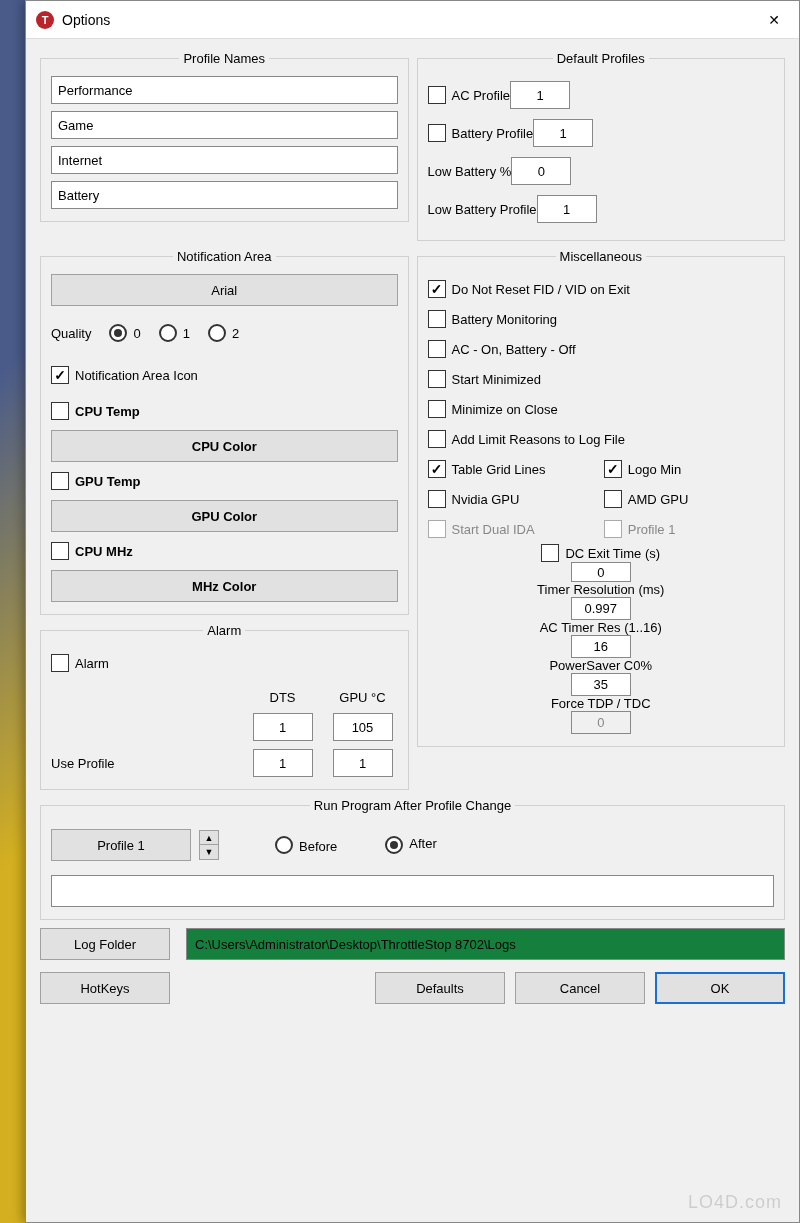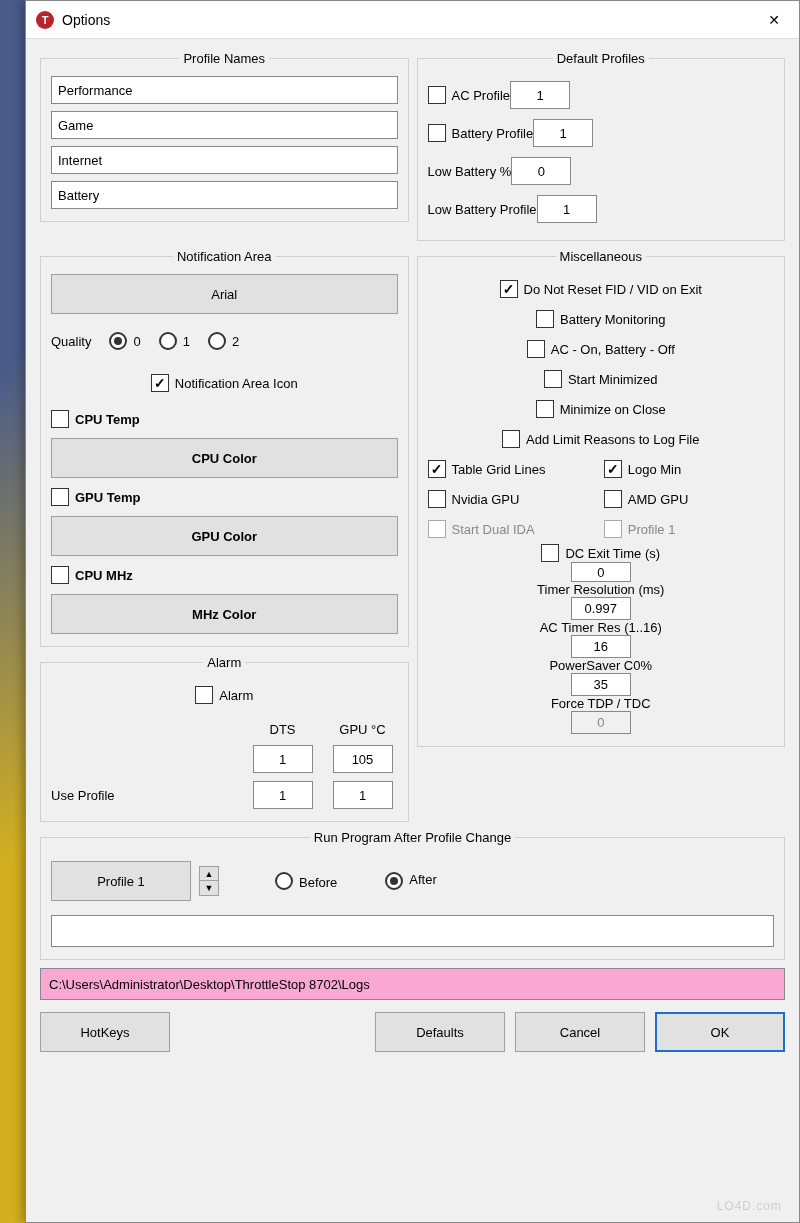--- a/index.html
+++ b/index.html
@@ -10,24 +10,24 @@
 .t-icon { width: 18px; height: 18px; background: #b8242a; border-radius: 50%; color: #fff; font-weight: bold; font-size: 11px; display: flex; align-items: center; justify-content: center; margin-right: 8px; }
 .title { font-size: 14px; color: #000; flex: 1; }
 .close-btn { width: 46px; height: 32px; display: flex; align-items: center; justify-content: center; font-size: 14px; cursor: default; }
 .content { padding: 12px 14px; }
 .row { display: flex; gap: 8px; }
 .col { flex: 1; }
 fieldset { border: 1px solid #d0d0d0; padding: 10px 10px 12px 10px; margin-bottom: 8px; }
 legend { padding: 0 4px; font-size: 13px; text-align: center; }
 fieldset.legend-center > legend { margin: 0 auto; }
 .field { border: 1px solid #888; background: #fff; height: 28px; width: 100%; padding: 2px 6px; margin-bottom: 7px; }
-.btn { border: 1px solid #a0a0a0; background: #e1e1e1; height: 40px; display: flex; align-items: center; justify-content: center; cursor: default; padding: 0 10px; }
+.btn { border: 1px solid #a0a0a0; background: #e1e1e1; height: 32px; display: flex; align-items: center; justify-content: center; cursor: default; padding: 0 10px; }
 .btn.wide { width: 100%; }
 .btn-primary { border: 2px solid #1a6fd4; background: #e1e1e1; }
-.cb-row { display: flex; align-items: center; height: 30px; gap: 6px; justify-content: center; }
+.cb-row { display: flex; align-items: center; height: 30px; gap: 6px; }
 .cb { width: 18px; height: 18px; border: 1px solid #333; background: #fff; display: inline-flex; align-items: center; justify-content: center; font-size: 14px; flex-shrink: 0; }
 .cb.checked::after { content: "✓"; color: #000; font-weight: bold; }
 .cb.disabled { border-color: #aaa; }
 .radio { width: 18px; height: 18px; border: 2px solid #333; border-radius: 50%; background: #fff; display: inline-flex; align-items: center; justify-content: center; flex-shrink: 0; }
 .radio.selected::after { content: ""; width: 8px; height: 8px; background: #333; border-radius: 50%; }
 .label { white-space: nowrap; }
 .label.disabled { color: #888; }
 .numbox { border: 1px solid #888; background: #fff; width: 60px; height: 28px; display: flex; align-items: center; justify-content: center; }
 .numbox.disabled { background: #f0f0f0; color: #888; }
 .dp-row { display: flex; align-items: center; height: 38px; }
@@ -42,25 +42,25 @@
 .misc-two { display: flex; gap: 6px; height: 30px; }
 .misc-two > .half { display: flex; align-items: center; gap: 6px; flex: 1; }
 .misc-num { display: flex; align-items: center; justify-content: space-between; height: 38px; flex-direction: column; }
 .misc-num .left { display: flex; align-items: center; gap: 6px; }
 .run-row { display: flex; align-items: center; gap: 8px; margin: 6px 0 14px 0; }
 .spinner { display: flex; flex-direction: column; border: 1px solid #a0a0a0; }
 .spinner .sp { width: 18px; height: 14px; display: flex; align-items: center; justify-content: center; font-size: 9px; background: #e1e1e1; border-bottom: 1px solid #a0a0a0; }
 .spinner .sp:last-child { border-bottom: none; }
 .logrow { display: flex; align-items: center; gap: 16px; margin: 8px 0 12px 0; }
 .logrow .btn { flex-shrink: 0; width: 130px; }
-.logrow .path { flex: 1; border: 1px solid #888; background: #f9a8d4; height: 32px; display: flex; align-items: center; padding: 8px 8px; }
+.logrow .path { flex: 1; border: 1px solid #888; background: #15803d; height: 32px; display: flex; align-items: center; padding: 8px 8px; }
 .btn-row { display: flex; align-items: center; gap: 10px; }
 .btn-row .btn { width: 130px; }
 .btn-row .spacer { flex: 1; }
-.watermark { position: absolute; right: 18px; bottom: 10px; color: rgba(0,0,0,0.15); font-size: 12px; letter-spacing: 1px; }
+.watermark { position: absolute; right: 18px; bottom: 10px; color: rgba(0,0,0,0.15); font-size: 18px; letter-spacing: 1px; }
 </style>
 </head>
 <body>
 <div class="bg-sliver"></div>
 <div class="window">
 
   <div class="titlebar">
     <div class="t-icon">T</div>
     <div class="title">Options</div>
     <div class="close-btn">✕</div>
@@ -287,20 +287,21 @@
           </div>
         <div class="rgrp" style="display:flex;align-items:flex-start;gap:6px;">
             <span class="radio selected"></span>
             <span class="label">After</span>
           </div>
       </div>
       <input class="field" style="margin-bottom: 0px; height: 32px;">
     </fieldset>
 
     <div class="logrow">
+      <div class="btn">Log Folder</div>
       <div class="path">C:\Users\Administrator\Desktop\ThrottleStop 8702\Logs</div>
     </div>
 
     <div class="btn-row">
       <div class="btn">HotKeys</div>
       <div class="spacer"></div>
       <div class="btn">Defaults</div>
       <div class="btn">Cancel</div>
       <div class="btn btn-primary">OK</div>
     </div>

